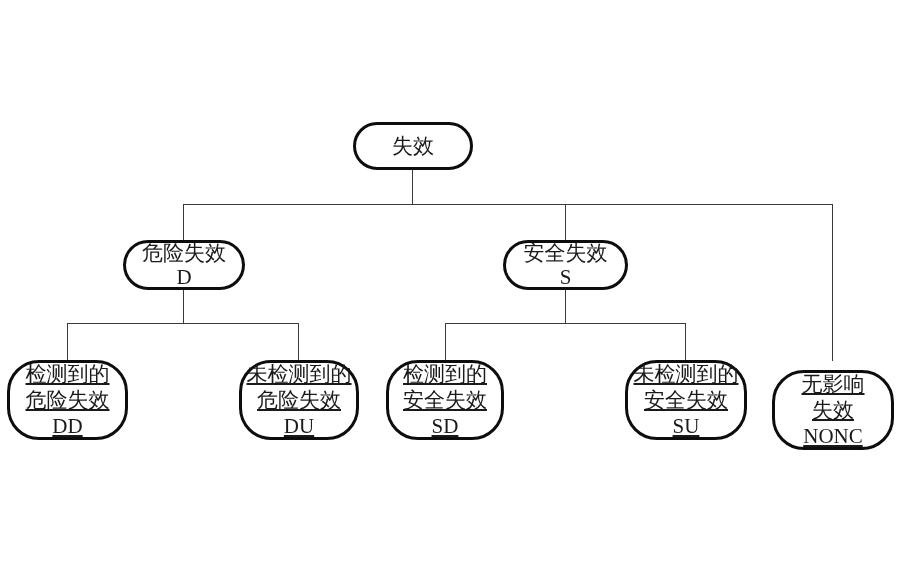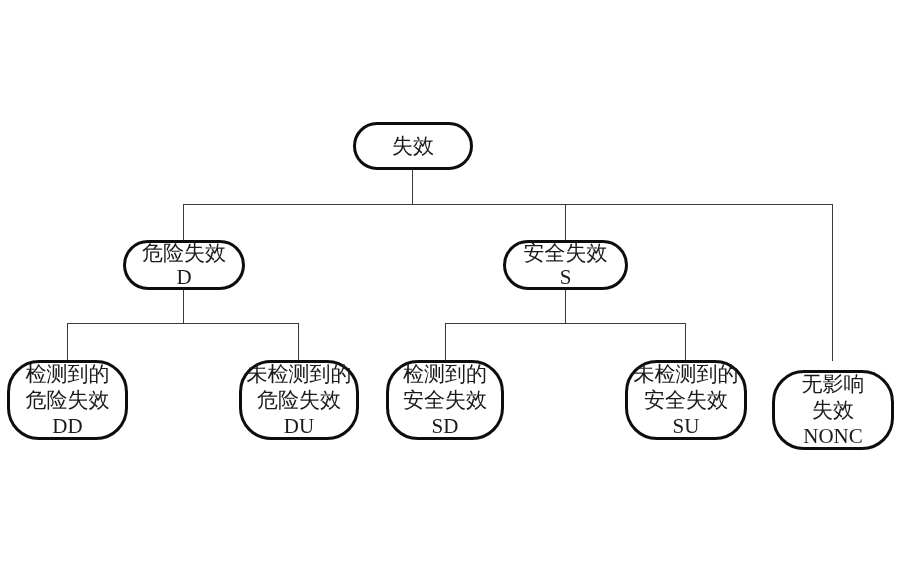--- a/index.html
+++ b/index.html
@@ -23,21 +23,21 @@
     border: 3px solid #0d0d0d;
     display: flex;
     flex-direction: column;
     align-items: center;
     justify-content: center;
     text-align: left;
     font-size: 21px;
     z-index: 2;
   }
   .node .nline { line-height: 24px; white-space: nowrap; }
-  .leaf .nline { line-height: 26px; }
+  .leaf .nline { line-height: 26px; text-decoration: underline; }
 
   
   .n-root   { left: 353px; top: 122px; width: 120px; height: 48px; border-radius: 24px; }
   
   .n-d      { left: 123px; top: 240px; width: 122px; height: 50px; border-radius: 25px; }
   .n-s      { left: 503px; top: 240px; width: 125px; height: 50px; border-radius: 25px; }
   
   .n-dd     { left: 7px;   top: 360px; width: 121px; height: 80px; border-radius: 32px; }
   .n-du     { left: 239px; top: 360px; width: 120px; height: 80px; border-radius: 32px; }
   .n-sd     { left: 386px; top: 360px; width: 118px; height: 80px; border-radius: 32px; }

